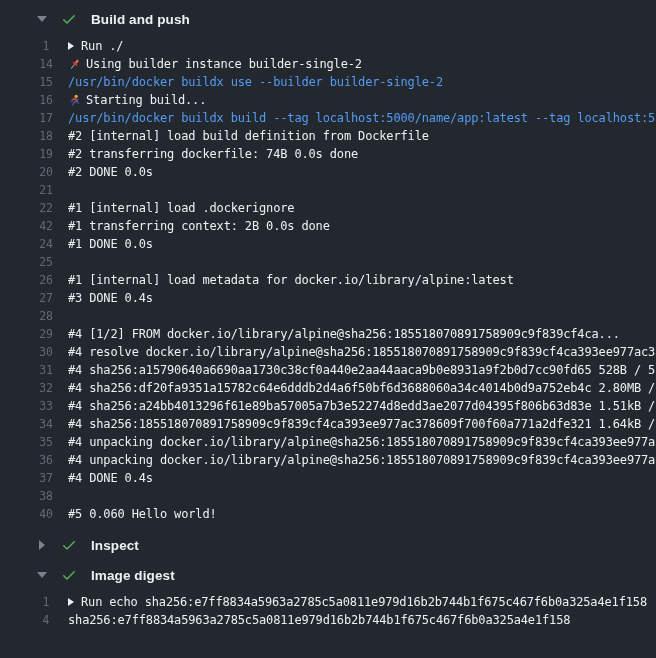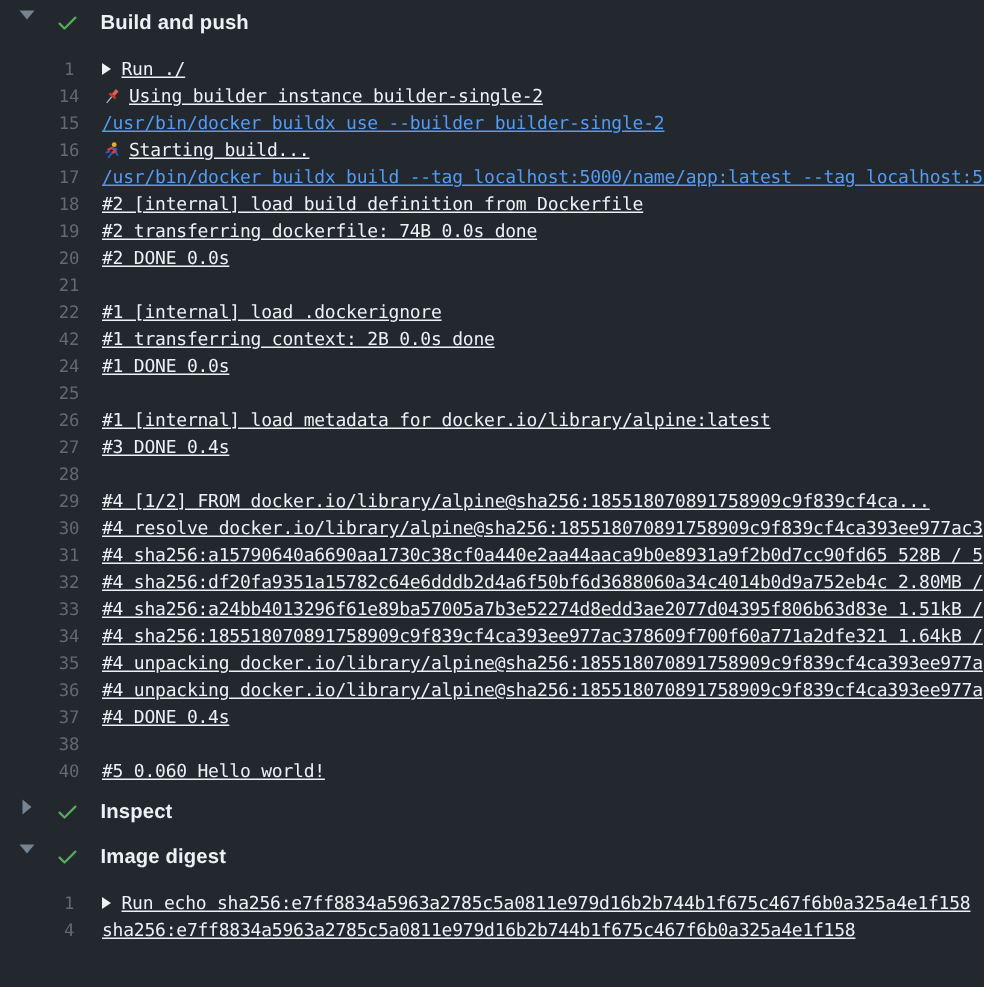--- a/index.html
+++ b/index.html
@@ -6,38 +6,38 @@
     --bg:#23282e; --text:#eef1f4; --num:#606a76; --blue:#539bf5;
     --green:#57ab5a; --chev:#768390;
   }
   *{box-sizing:border-box;}
   html,body{margin:0;padding:0;}
   body{
     width:656px;height:658px;overflow:hidden;background:var(--bg);
     font-family:"Liberation Sans",sans-serif;
   }
   .log{padding-top:7px;}
-  .hdr{height:24px;display:flex;align-items:flex-start;padding-left:13px;cursor:pointer;}
+  .hdr{height:24px;display:flex;align-items:center;padding-left:13px;cursor:pointer;margin-left:24px;}
   .chev{width:10px;display:flex;justify-content:center;margin-right:14px;}
   .chev i{display:block;width:0;height:0;}
   .chev.down i{border-left:5px solid transparent;border-right:5px solid transparent;border-top:6px solid var(--chev);}
   .chev.right i{border-top:5px solid transparent;border-bottom:5px solid transparent;border-left:6px solid var(--chev);}
   .check{width:16px;height:16px;margin-right:14px;display:flex;color:var(--green);}
   .check svg{width:16px;height:16px;}
   .title{color:var(--text);font-size:13.5px;font-weight:600;letter-spacing:.1px;}
   .rows{margin:6px 0 10px 0;}
   .sec.collapsed{margin-bottom:6px;}
   .row{display:flex;height:18px;align-items:center;
        font-family:"DejaVu Sans Mono","Liberation Mono",monospace;
        font-size:12px;letter-spacing:-0.15px;}
   .num{margin-left:36px;width:20px;text-align:center;color:var(--num);
        font-size:11.5px;flex:none;cursor:pointer;}
   .txt{margin-left:12px;color:var(--text);overflow:hidden;flex:1;
        display:flex;align-items:center;}
-  .txt .t{white-space:pre;text-decoration:underline;}
+  .txt .t{white-space:pre;}
   .txt.blue{color:var(--blue);}
   .icon{flex:none;display:inline-flex;align-items:center;margin-right:5px;}
   .icon svg{width:13px;height:13px;}
   .run-tri{width:0;height:0;border-top:4px solid transparent;border-bottom:4px solid transparent;
            border-left:6px solid var(--text);margin-right:7px;flex:none;}
 </style>
 </head>
 <body>
 
 <main class="log" id="log-root">

